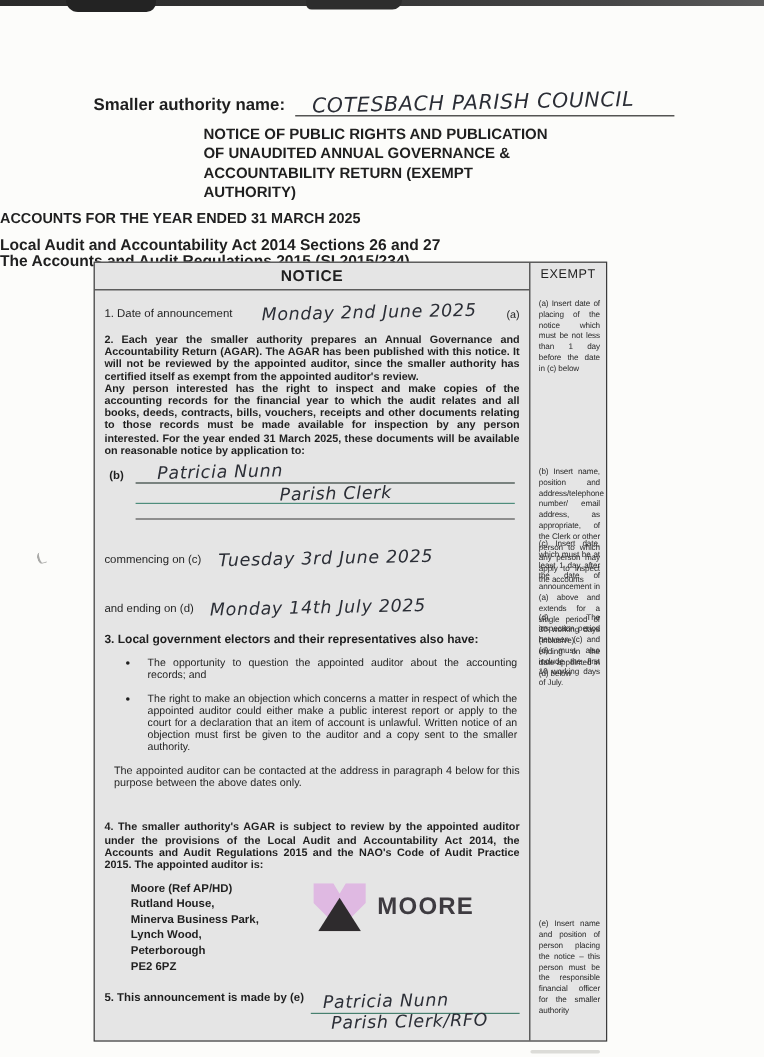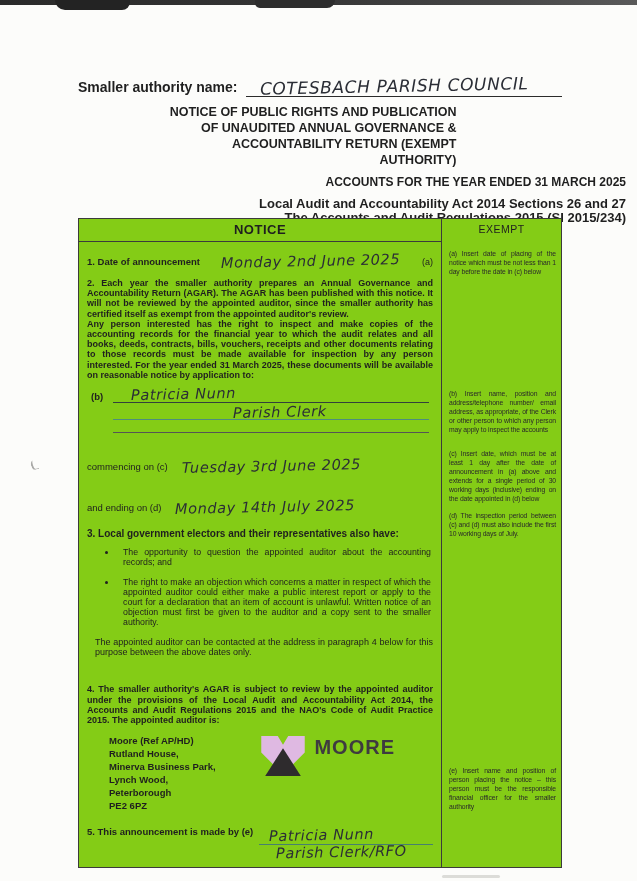--- a/index.html
+++ b/index.html
@@ -27,39 +27,39 @@
   .authority-label { font-size: 14px; font-weight: bold; white-space: nowrap; padding-bottom: 2px; }
   .authority-line { flex: 1; margin-left: 8px; border-bottom: 1.6px solid #2b2b2b; padding: 0 4px 0 14px; }
 
   
   .hw { font-family: "DejaVu Sans", sans-serif; font-style: italic; color: #2b2e36;
     display: inline-block; letter-spacing: 0.6px; transform: rotate(-1.2deg); }
   .hw-lg { font-size: 17px; }
   .hw-md { font-size: 14.5px; }
 
   
-  .title-block { position: absolute; top: 104px; left: 0; width: 626px; text-align: right; }
+  .title-block { position: absolute; top: 104px; left: 0; width: 626px; text-align: left; }
   .main-title { max-width: 287px; margin: 0 auto; font-size: 12.5px; font-weight: bold; line-height: 16px; }
   .accounts-line { margin-top: 7px; font-size: 12px; font-weight: bold; }
   .act-lines { margin-top: 8px; font-size: 13px; font-weight: bold; line-height: 13.5px; }
 
   
-  .notice-table { position: absolute; top: 218px; left: 78px; width: 484px; min-height: 616px;
-    border: 1.6px solid #3b3b3b; display: flex; background: #84cc16; }
+  .notice-table { position: absolute; top: 218px; left: 78px; width: 428px; min-height: 616px;
+    border: 1.6px solid #3b3b3b; display: flex; background: #e5e5e5; }
   .notice-col { width: 363px; border-right: 1.3px solid #3b3b3b; }
   .notes-col { flex: 1; position: relative; }
 
   .notice-header { text-align: center; font-size: 13px; font-weight: bold;
     padding: 3px 0 4px; border-bottom: 1.3px solid #3b3b3b; letter-spacing: 0.5px; }
   .notes-header { text-align: center; font-size: 10.5px; padding-top: 4px; letter-spacing: 0.5px; }
 
   .lc-body { padding: 0 8px 6px 8px; }
 
   .sec1-row { margin-top: 10px; display: flex; align-items: flex-end; }
-  .sec1-label { font-size: 9.5px; font-weight: bold; white-space: nowrap; padding-bottom: 3px; }
+  .sec1-label { font-size: 9.5px; font-weight: normal; white-space: nowrap; padding-bottom: 3px; }
   .sec1-hw { flex: 1; text-align: center; }
   .ref-a { font-size: 9px; padding-bottom: 3px; }
 
   .para { margin-top: 8px; font-size: 9px; font-weight: bold; line-height: 10.2px; text-align: justify; }
   .para + .para { margin-top: 0; }
 
   .b-block { margin-top: 5px; display: flex; }
   .b-ref { font-size: 9.5px; font-weight: bold; padding-top: 6px; width: 26px; padding-left: 4px; }
   .b-lines { flex: 1; margin-right: 4px; }
   .b-line1 { border-bottom: 1.5px solid #33413c; height: 18px; }
@@ -76,21 +76,21 @@
   .bullet-list { margin: 8px 0 0 30px; }
   .bullet-list li { font-size: 8.8px; line-height: 10px; text-align: justify;
     padding-left: 6px; padding-right: 2px; }
   .bullet-list li + li { margin-top: 10px; }
   .closing-para { margin-top: 10px; margin-left: 8px; font-size: 9px; line-height: 10.2px; text-align: justify; }
 
   .sec4-para { margin-top: 27px; font-size: 9px; font-weight: bold; line-height: 10.2px; text-align: justify; }
 
   .logo-row { margin-top: 9px; display: flex; }
   .auditor-address { margin-left: 22px; font-size: 9.5px; font-weight: bold; line-height: 13px; }
-  .moore-logo { margin-left: auto; margin-right: 38px; display: flex; 
+  .moore-logo { margin-left: auto; margin-right: 38px; display: flex; align-items: center;
     gap: 9px; align-self: flex-start; margin-top: 2px; }
   .moore-logo svg { width: 44px; height: 40px; display: block; }
   .moore-logo-text { font-size: 20px; font-weight: bold; color: #3e3b40; letter-spacing: 1px; }
 
   .sec5-row { margin-top: 14px; }
   .sec5-line { display: flex; align-items: flex-start; }
   .sec5-label { font-size: 9.5px; font-weight: bold; white-space: nowrap; padding-bottom: 2px; }
   .sec5-hwline { flex: 1; border-bottom: 1.6px solid #47806f; margin-left: 6px; padding-left: 10px; }
   .sec5-line2 { text-align: right; margin-right: 26px; margin-top: -2px; }
 

